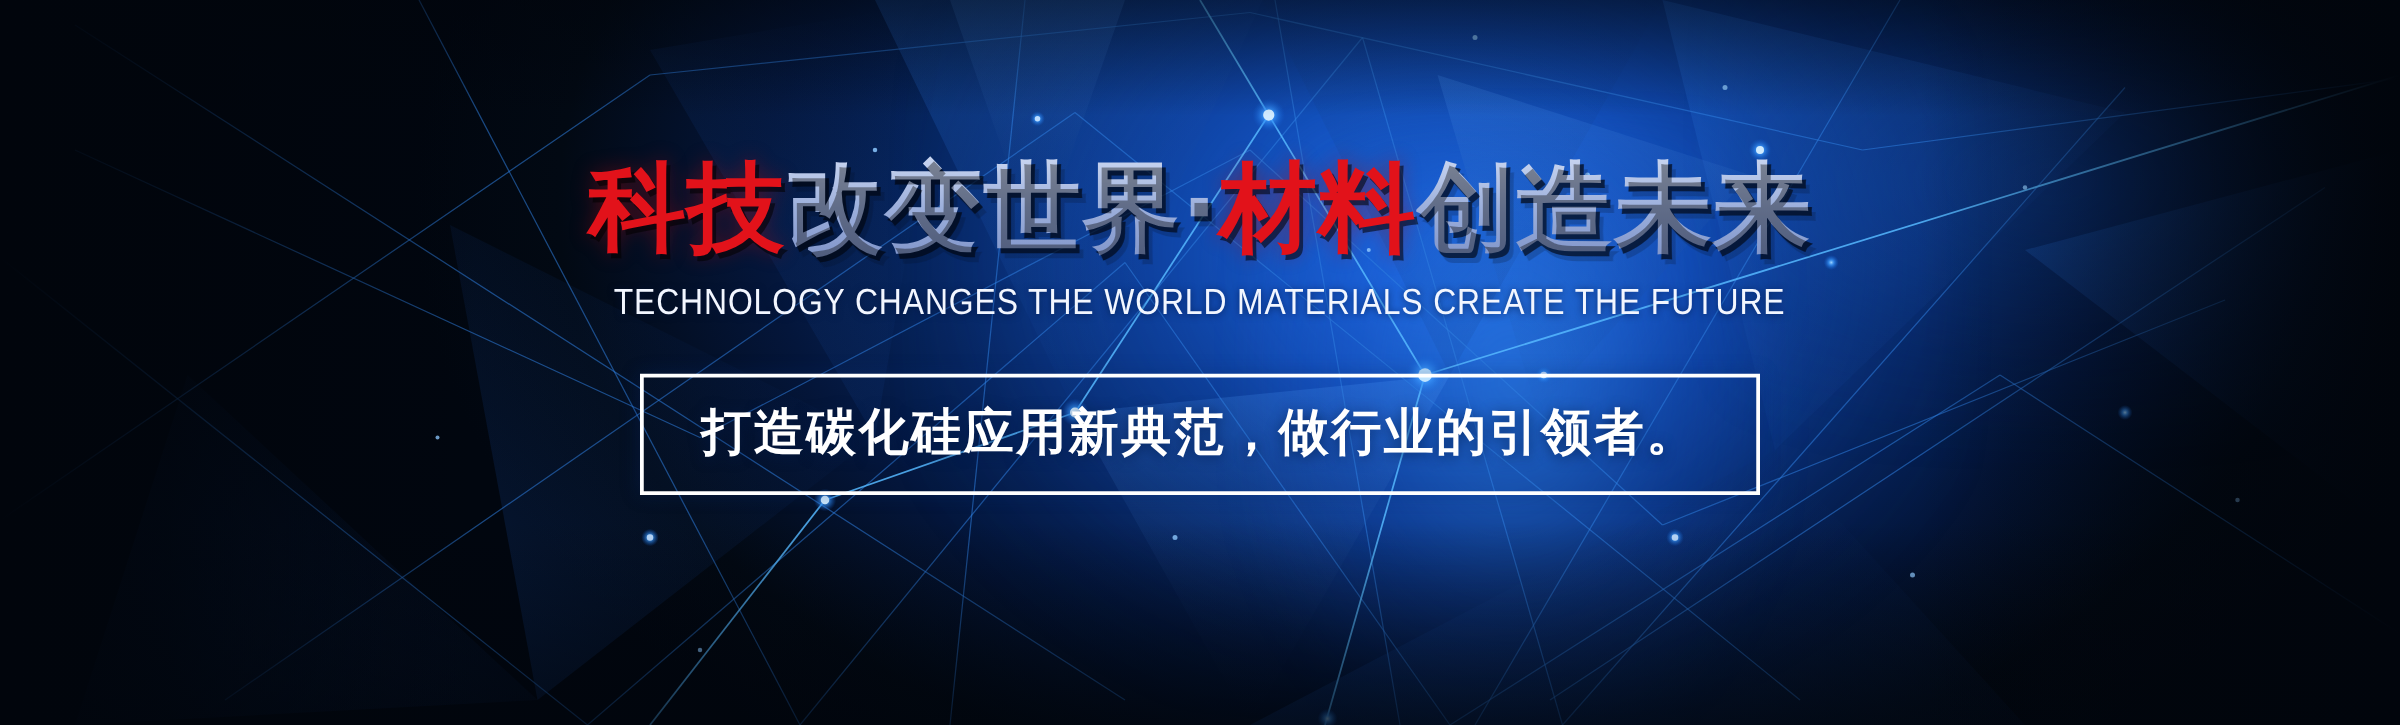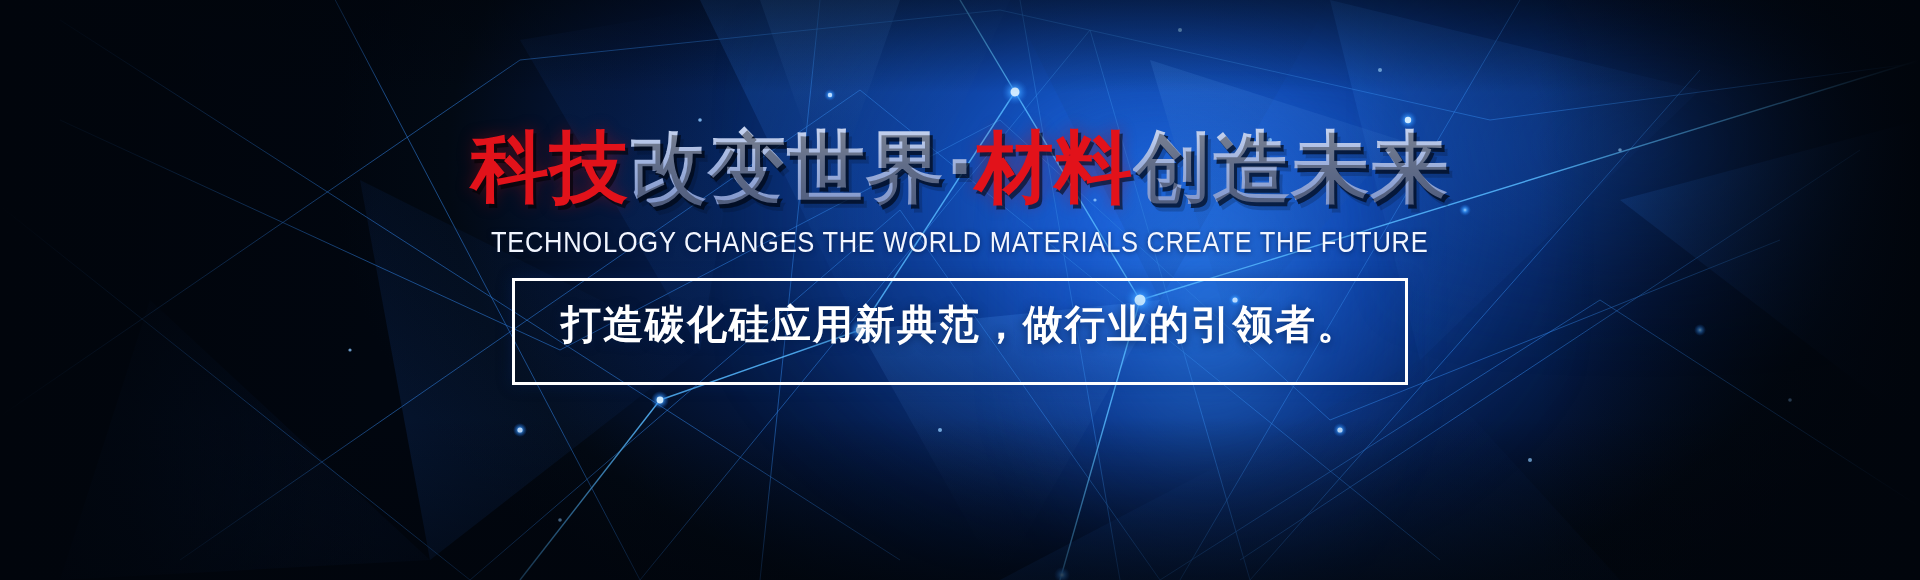--- a/index.html
+++ b/index.html
@@ -79,23 +79,23 @@
     letter-spacing:.8px;
     color:#f2f6ff;
     white-space:nowrap;
     transform:scaleX(.88);
     transform-origin:center;
     text-shadow:0 1px 6px rgba(0,20,60,.65);
     user-select:none;
   }
 
   .slogan-box{
-    margin-top:19px;
+    margin-top:40px;
     border:3px solid #ffffff;
-    padding:16px 46px 30px 46px;
+    padding:16px 46px 20px 46px;
     background:rgba(255,255,255,0);
     box-shadow:0 0 14px rgba(10,40,110,.35);
   }
   .slogan-text{
     font-family:"DejaVu Sans","Liberation Sans",sans-serif;
     font-size:40px;
     font-weight:700;
     letter-spacing:2px;
     color:#ffffff;
     white-space:nowrap;

